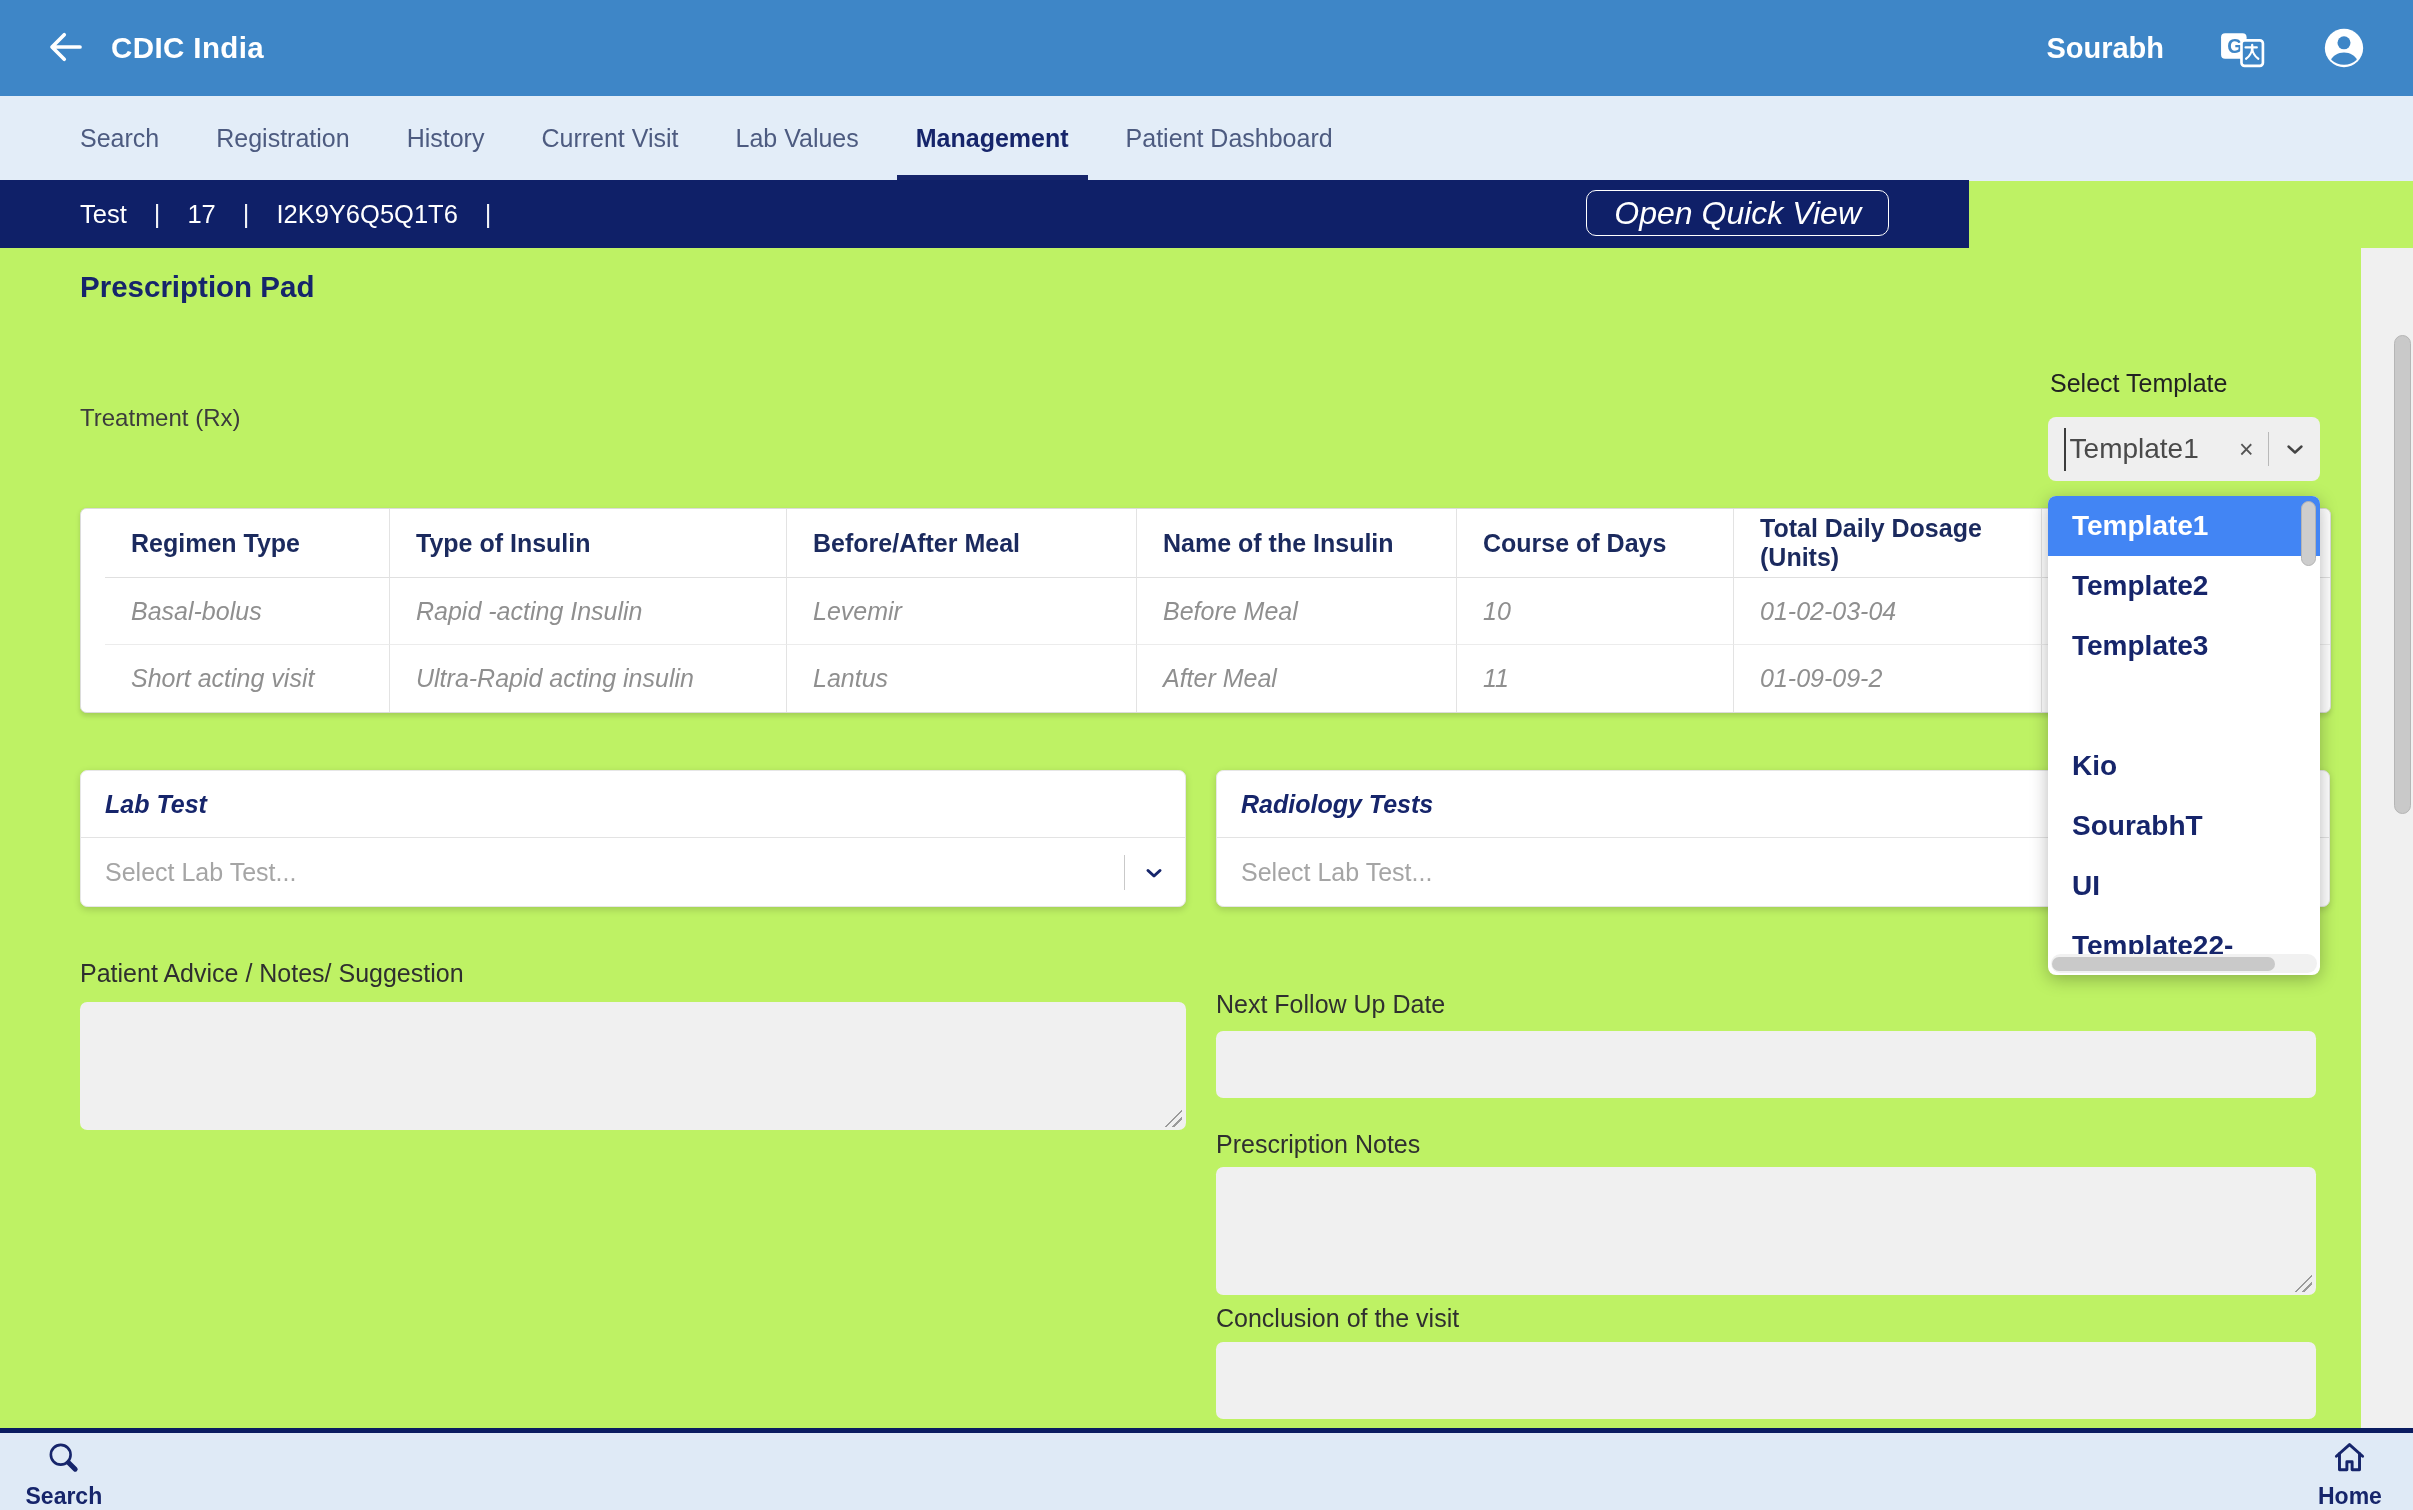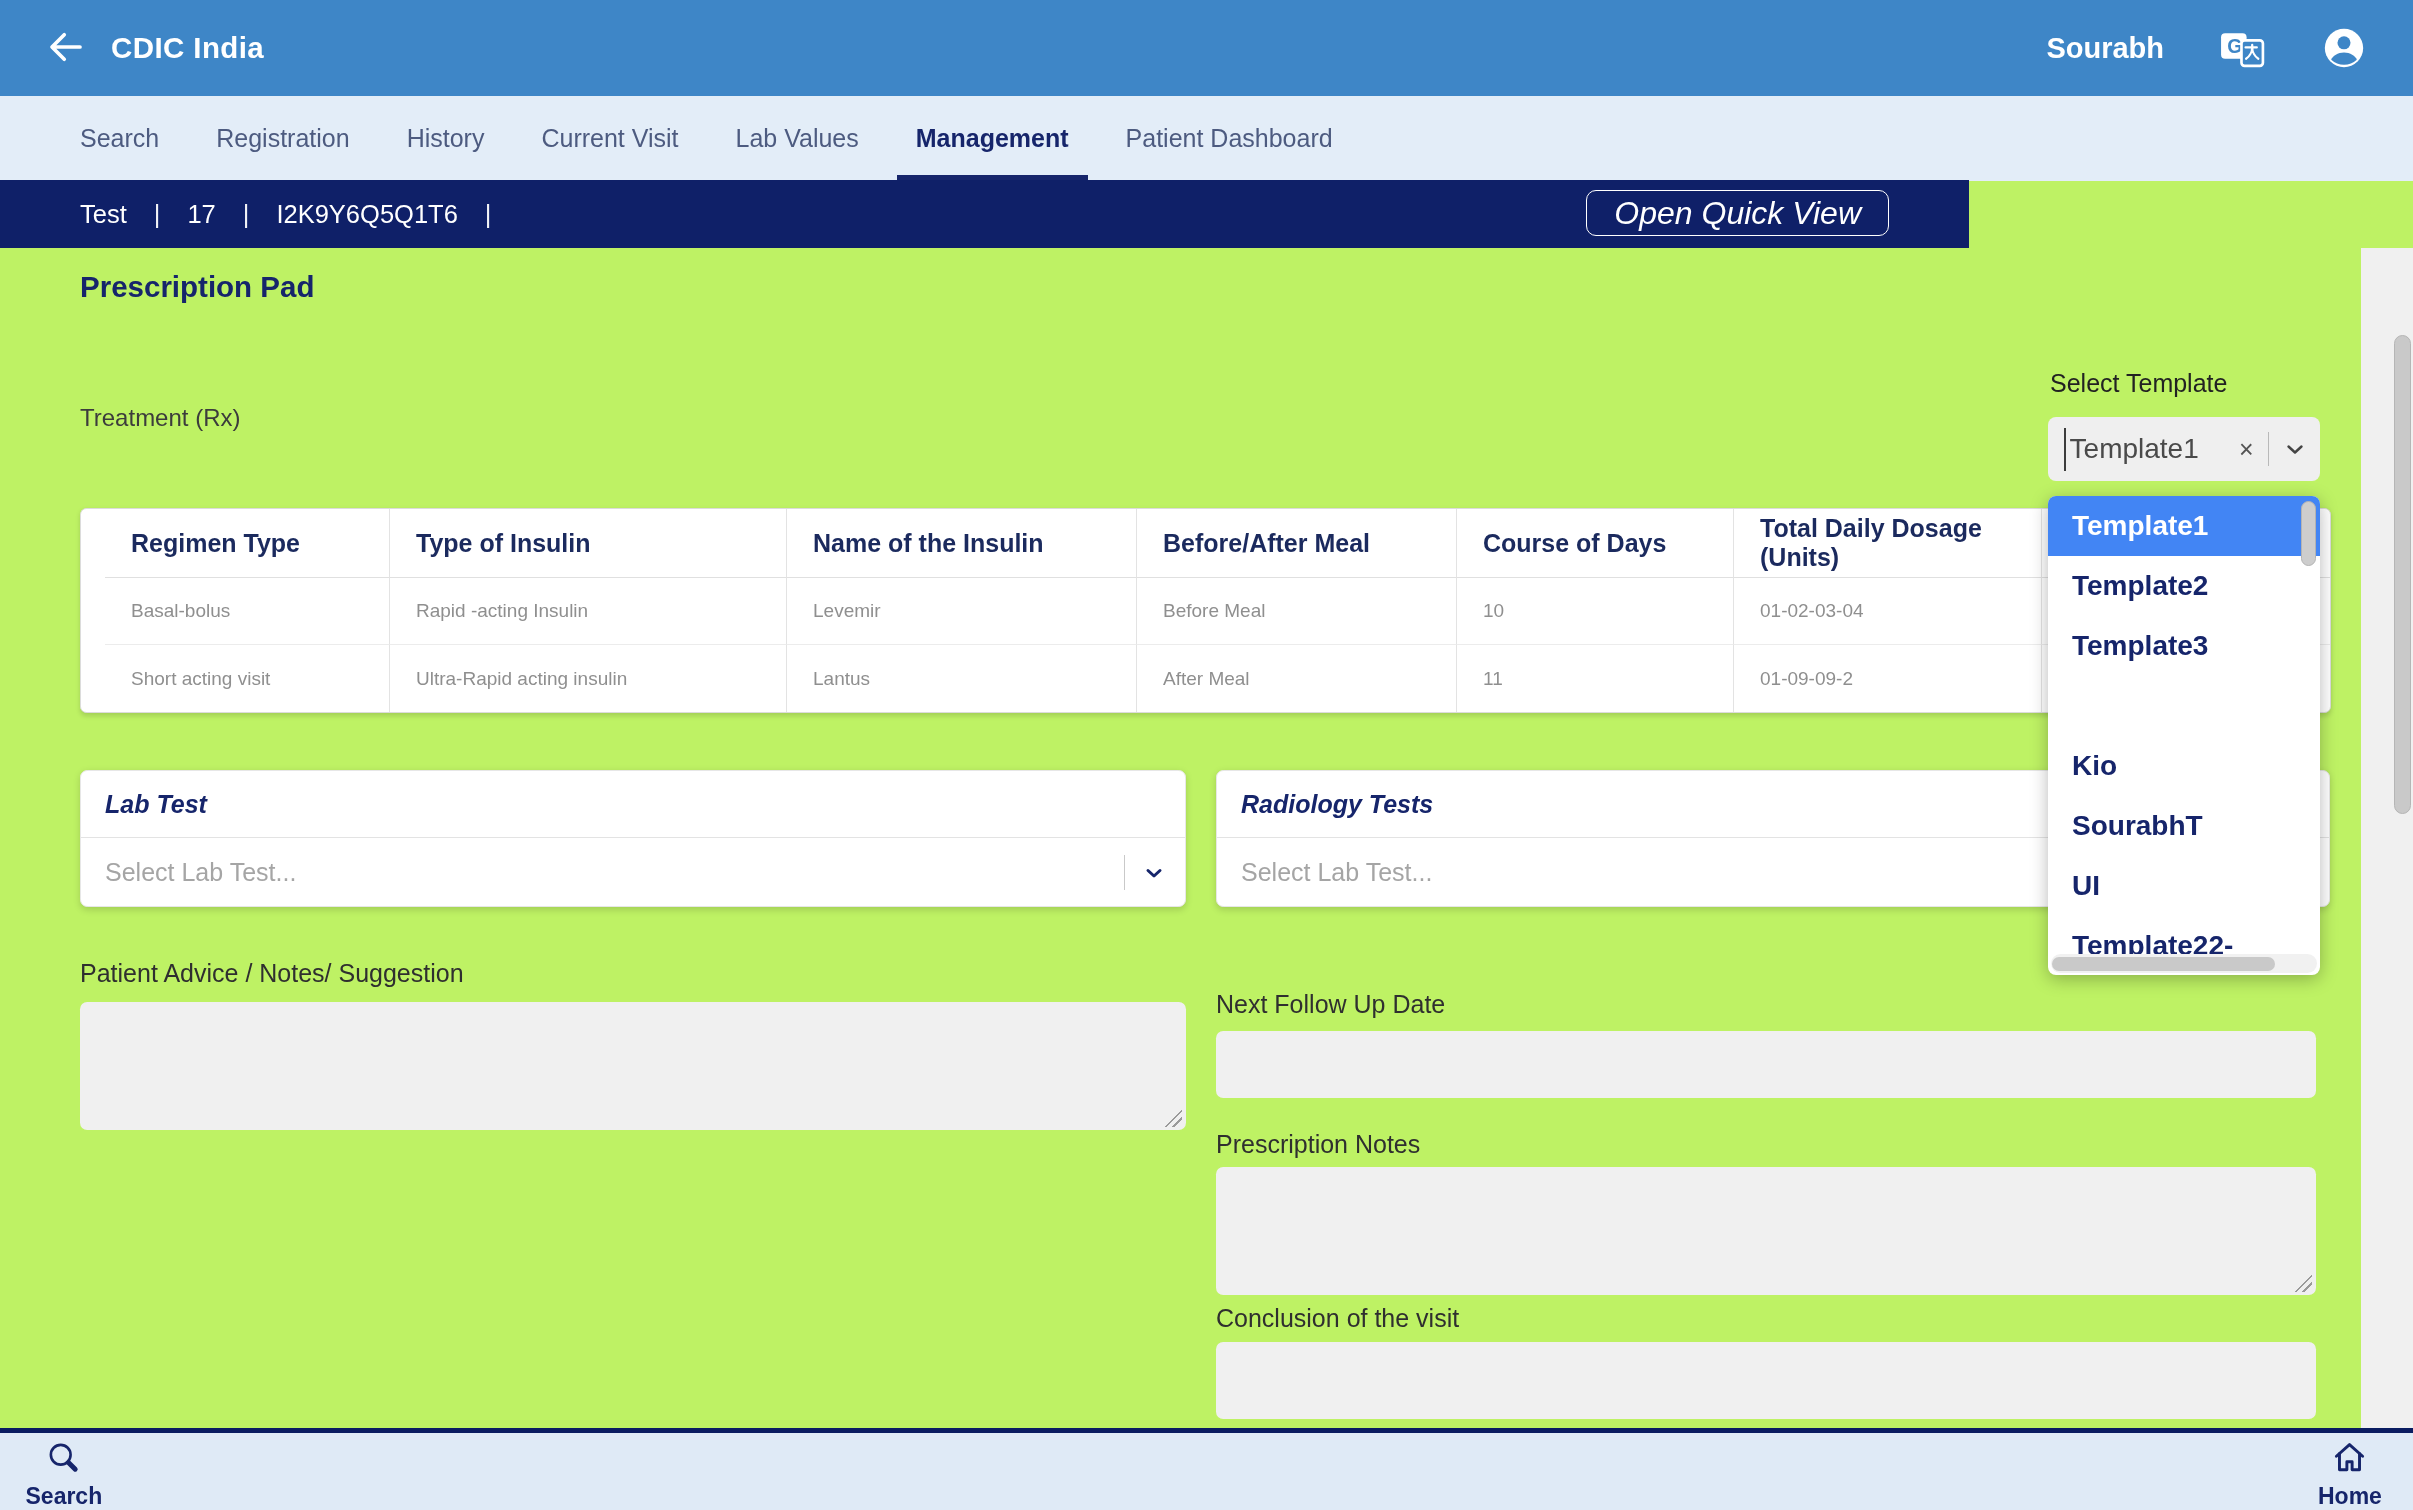--- a/index.html
+++ b/index.html
@@ -52,21 +52,21 @@
   .dd-htrack{position:absolute;left:3.2px;right:3.2px;bottom:1.6px;height:19px;border-radius:9.6px;background:#f1f1f1;}
   .dd-hthumb{position:absolute;left:4px;bottom:4px;width:223px;height:14.4px;border-radius:7.2px;background:#c9c9c9;}
 
   
   .rx-table{position:absolute;left:80px;top:508px;width:2251px;border:0.8px solid #dcdcdc;border-radius:6.4px;
             overflow:hidden;box-shadow:0 2.4px 5.6px rgba(0,0,0,.14);background:#fff;box-sizing:border-box;padding-left:24px;}
   .trow{display:grid;grid-template-columns:285px 397px 350px 320px 277px 308px 1fr;}
   .tcell{padding-left:26px;display:flex;align-items:center;border-right:0.8px solid #e3e3e3;box-sizing:border-box;}
   .tcell:last-child{border-right:none;}
   .thead .tcell{height:69px;font-size:25px;font-weight:700;color:#1b2a5e;border-bottom:0.8px solid #e0e0e0;}
-  .tbody .tcell{height:67px;font-size:19px;color:#8f8f8f;}
+  .tbody .tcell{height:67px;font-size:25px;color:#8f8f8f;font-style:italic;}
   .tbody .trow:first-child .tcell{border-bottom:0.8px solid #ececec;}
 
   
   .card{position:absolute;top:770px;height:137px;background:#fff;border:0.8px solid #e7e7e7;border-radius:7.2px;
         box-shadow:0 2.4px 7.2px rgba(0,0,0,.15);box-sizing:border-box;}
   .card.lab{left:80px;width:1106px;}
   .card.rad{left:1216px;width:1114px;}
   .card-title{height:66px;display:flex;align-items:center;padding-left:24px;font-size:25px;font-weight:700;color:#16256b;
               border-bottom:0.8px solid #e3e3e3;font-style:italic;}
   .card-select{height:69px;display:flex;align-items:center;padding:0 19px 0 24px;cursor:pointer;}
@@ -174,22 +174,22 @@
     <div class="dd-htrack"></div>
     <div class="dd-hthumb"></div>
     <div class="dd-vthumb"></div>
   </div>
 
   <div class="rx-table">
     <div class="thead">
       <div class="trow">
         <div class="tcell">Regimen Type</div>
         <div class="tcell">Type of Insulin</div>
+        <div class="tcell">Before/After Meal</div>
         <div class="tcell">Name of the Insulin</div>
-        <div class="tcell">Before/After Meal</div>
         <div class="tcell">Course of Days</div>
         <div class="tcell">Total Daily Dosage (Units)</div>
         <div class="tcell"></div>
       </div>
     </div>
     <div class="tbody">
       <div class="trow">
         <div class="tcell">Basal-bolus</div>
         <div class="tcell">Rapid -acting Insulin</div>
         <div class="tcell">Levemir</div>

